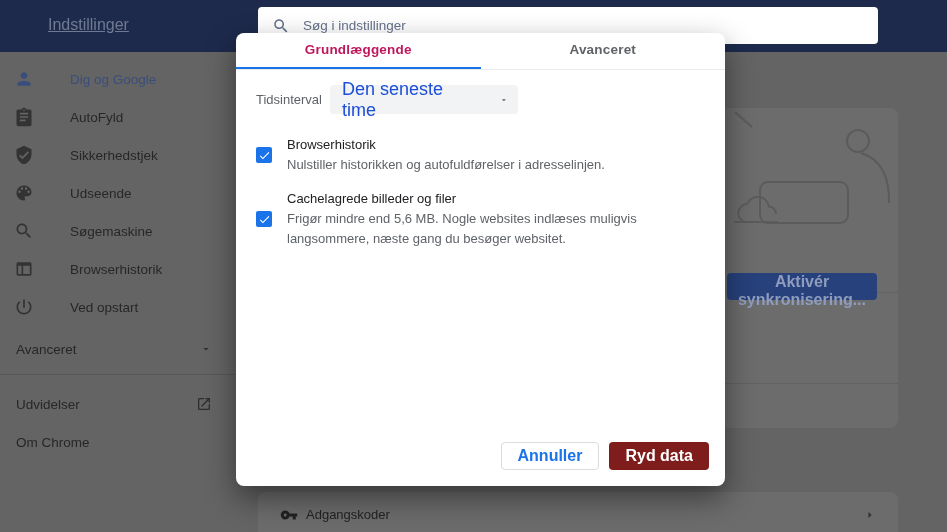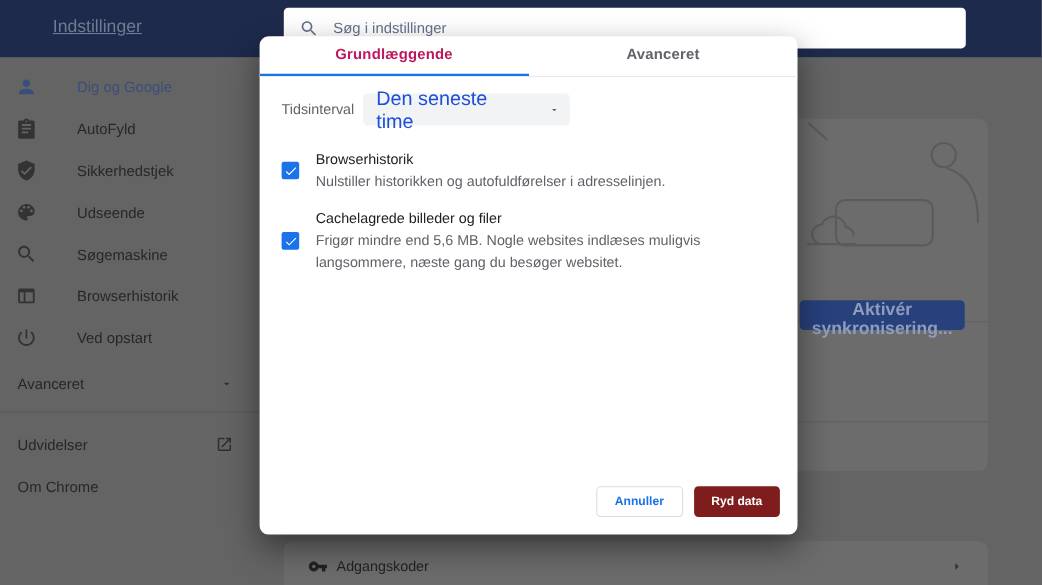--- a/index.html
+++ b/index.html
@@ -57,21 +57,21 @@
   .select { width:188px; height:29px; background:#f1f3f4; border-radius:4px; display:flex; align-items:center;
             justify-content:space-between; padding:0 9px 0 12px; font-size:18px; color:#1d4ed8; cursor:pointer;gap:20px; }
   .select .caret { width:10px; height:10px; color:#5f6368; }
   .check-row { display:flex; align-items:center; margin-bottom:14px; }
   .checkbox { width:16px; height:16px; background:#1a73e8; border-radius:2px; flex:none; margin-right:15px;
               display:flex; align-items:center; justify-content:center; cursor:pointer; }
   .checkbox svg { width:13px; height:13px; color:#ffffff; }
   .check-text .ttl { font-size:13px; color:#202124; line-height:19px; margin-bottom:1px; }
   .check-text .dsc { font-size:13px; color:#5f6368; line-height:20px; max-width:400px; }
   .dialog-footer { margin-top:auto; padding:14px 16px 16px 16px; display:flex; justify-content:flex-end; gap:10px; }
-  .btn { height:28px; padding:0 16px; border-radius:4px; font-size:11px; font-weight:bold;
+  .btn { height:28px; padding:0 16px; border-radius:4px; font-size:16px; font-weight:bold;
          font-family:"Liberation Sans", sans-serif; display:flex; align-items:center; cursor:pointer; }
   .btn-secondary { background:#ffffff; border:1px solid #dadce0; color:#1a73e8; }
   .btn-primary { background:#7f1d1d; border:none; color:#ffffff; }
 </style>
 </head>
 <body>
 
 <div class="screen">
 
   <div class="app-header">

